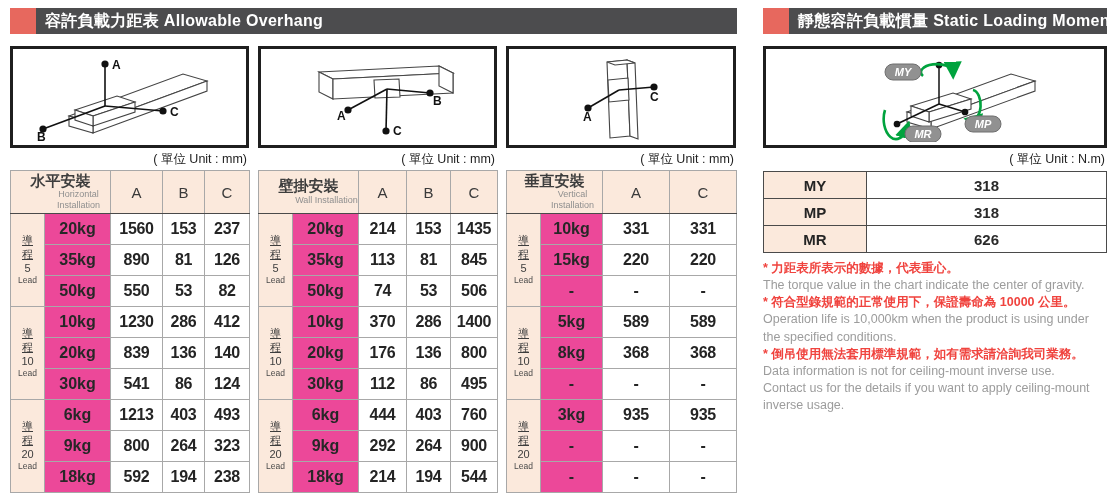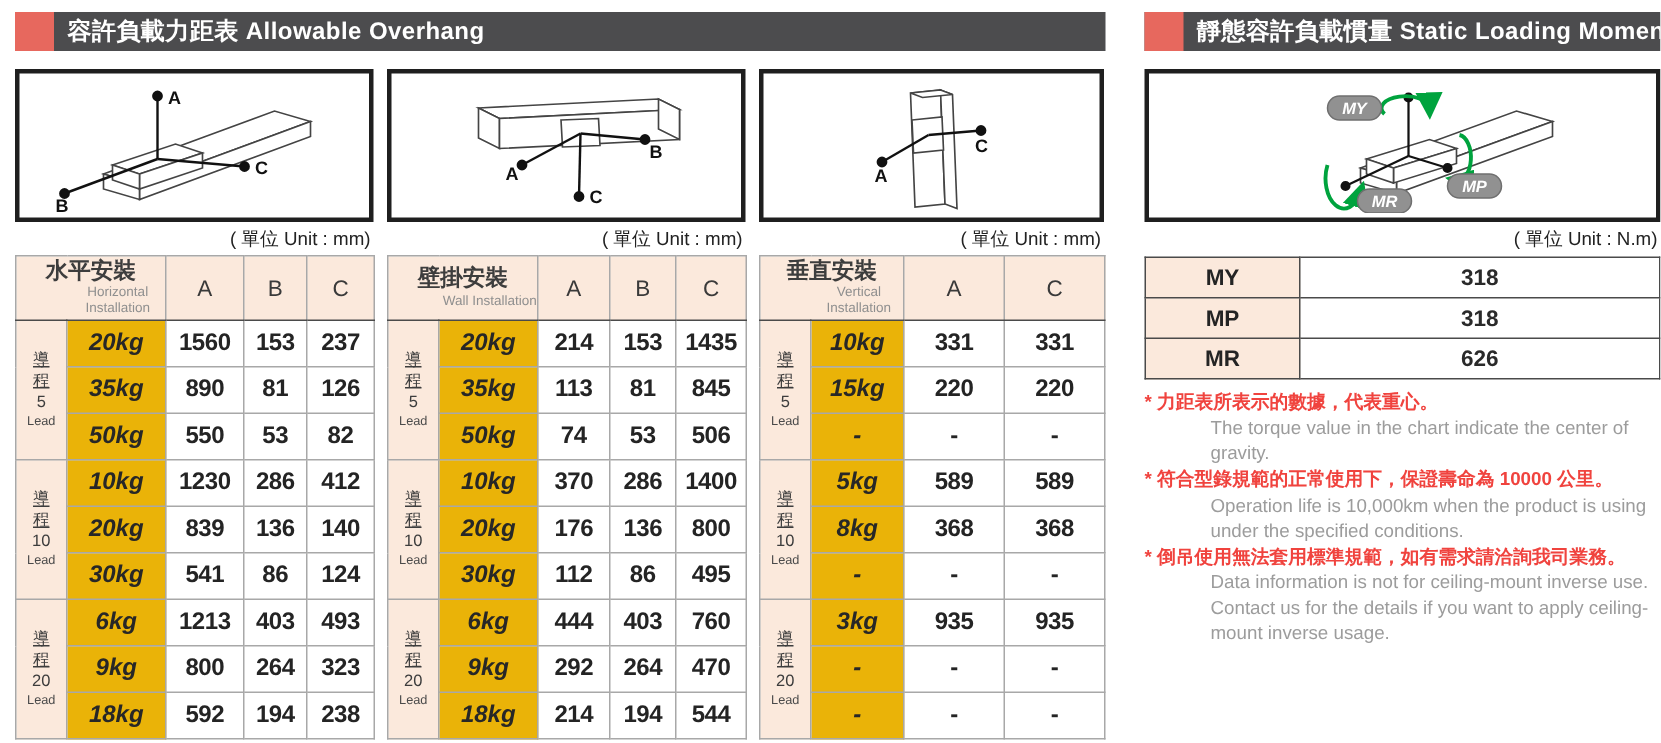--- a/index.html
+++ b/index.html
@@ -21,30 +21,30 @@
   .ov-table thead th{background:#fbe9dc;height:42px;border-bottom:1.8px solid #4a4a4a;}
   .th-title .tt-zh{font-size:15px;color:#3d3d3d;line-height:1.1;}
   .th-title .tt-en{font-size:9px;color:#8f8f8f;line-height:1.2;font-weight:normal;padding-left:36px;}
   .col-h{font-size:15px;color:#3a3a3a;font-weight:normal;}
   .ov-table tbody td{height:30px;}
   .g-first td{border-top:1.8px solid #4a4a4a;}
   td.lead{background:#fbe9dc;}
   .lz{display:block;width:13px;margin:0 auto;word-break:break-all;font-size:11px;line-height:1.25;color:#3d3d3d;text-decoration:underline;}
   .ln{display:block;font-size:11px;line-height:1.2;color:#3d3d3d;}
   .le{display:block;font-size:8.5px;line-height:1.3;color:#4a4a4a;}
-  td.load{background:#eab308;font-weight:bold;font-size:16px;color:#272727;font-style:italic;}
+  td.load{background:#ec4899;font-weight:bold;font-size:16px;color:#272727;}
   td.val{background:#fff;font-weight:bold;font-size:16px;color:#242424;letter-spacing:-.3px;}
   
   .m-table{border:1.5px solid #4a4a4a;margin-top:1px;}
   .m-table td{border:1px solid #4a4a4a;height:24px;text-align:center;}
   .m-label{background:#fbe9dc;font-weight:bold;font-size:15px;width:100px;color:#242424;}
   .m-val{background:#fff;font-size:15px;font-weight:bold;color:#2a2a2a;}
   .notes{margin-top:7px;font-size:12.5px;line-height:1.37;}
   .note-zh{color:#f0433e;font-weight:bold;}
-  .note-en{color:#9c9c9c;margin-left:44px;}
+  .note-en{color:#9c9c9c;}
   svg text{font-family:"Liberation Sans",sans-serif;}
   .ax-lbl{font-size:12px;font-weight:bold;fill:#111;}
   .badge-txt{font-size:11px;font-weight:bold;font-style:italic;fill:#fff;}
 </style>
 </head>
 <body>
 
 <div class="section sec-left">
   <div class="bar">
     <div class="red-sq"></div>
@@ -269,21 +269,21 @@
               </td>
             <td class="load">6kg</td>
             <td class="val">444</td>
             <td class="val">403</td>
             <td class="val">760</td>
           </tr>
           <tr>
             <td class="load">9kg</td>
             <td class="val">292</td>
             <td class="val">264</td>
-            <td class="val">470</td>
+            <td class="val">900</td>
           </tr>
           <tr>
             <td class="load">18kg</td>
             <td class="val">214</td>
             <td class="val">194</td>
             <td class="val">544</td>
           </tr>
         </tbody>
       </table>
     </div>

